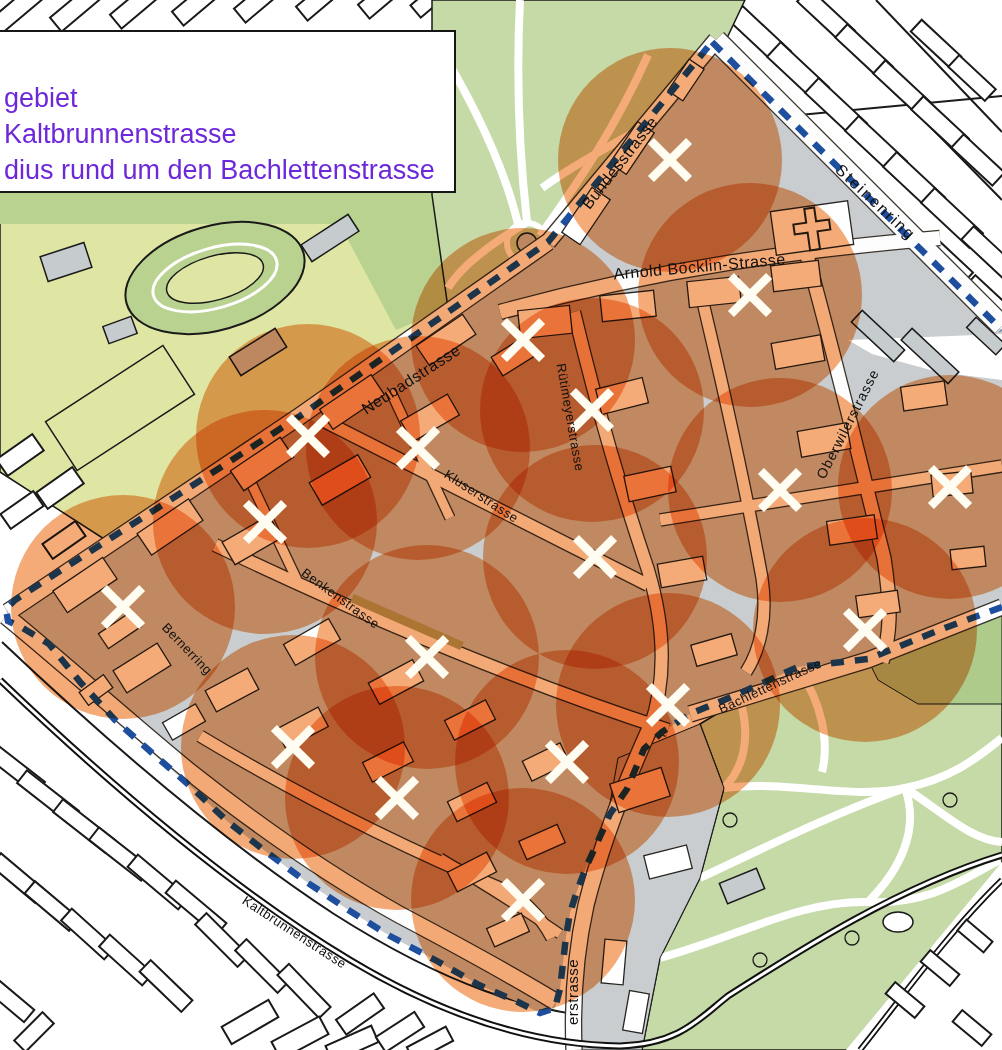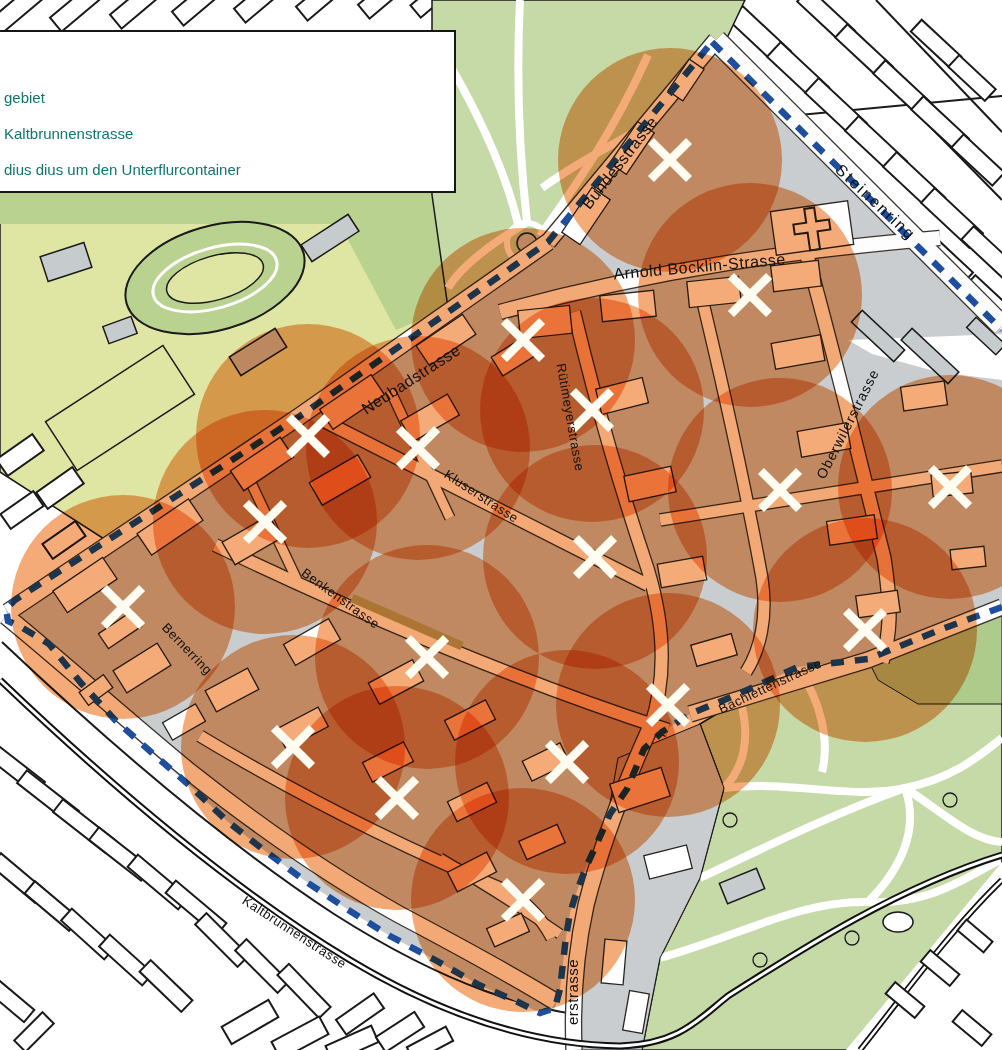--- a/index.html
+++ b/index.html
@@ -2,21 +2,21 @@
 <html><head>
 <meta charset="utf-8">
 <style>
   html,body{margin:0;padding:0;background:#fff;}
   .stage{position:relative;width:1002px;height:1050px;overflow:hidden;
          font-family:"Liberation Sans",sans-serif;background:#fff;}
   .stage svg{position:absolute;left:0;top:0;}
   #legend{position:absolute;left:-26px;top:30px;width:482px;height:163px;
           background:#fff;border:2px solid #161616;box-sizing:border-box;
           padding:48px 0 0 28px;z-index:5;}
-  .legend-row{font-size:15px;line-height:36px;color:#0f766e;white-space:nowrap;}
+  .legend-row{font-size:27px;line-height:36px;color:#6d28d9;white-space:nowrap;}
   text{font-family:"Liberation Sans",sans-serif;}
 </style>
 </head>
 <body>
 
 <div class="stage">
 
   <svg id="map" width="1002" height="1050" viewBox="0 0 1002 1050">
 
     <rect x="0" y="0" width="1002" height="1050" fill="#ffffff"></rect>
@@ -326,15 +326,15 @@
         <text transform="translate(852 426) rotate(-63)" text-anchor="middle" font-size="14" letter-spacing="1" fill="#101010">Oberwilerstrasse</text>
         <text transform="translate(772 690) rotate(-25)" text-anchor="middle" font-size="13" letter-spacing="0.5" fill="#101010">Bachlettenstrasse</text>
         <text transform="translate(292 936) rotate(33)" text-anchor="middle" font-size="13" letter-spacing="0.5" fill="#101010">Kaltbrunnenstrasse</text>
         <text transform="translate(578 992) rotate(-90)" text-anchor="middle" font-size="15" letter-spacing="0.5" fill="#101010">erstrasse</text>
       </g>
   </svg>
 
   <div id="legend">
       <div class="legend-row">gebiet</div>
       <div class="legend-row">Kaltbrunnenstrasse</div>
-      <div class="legend-row">dius dius um den Unterflurcontainer</div>
+      <div class="legend-row">dius rund um den Bachlettenstrasse</div>
     </div>
 </div>
 
 </body></html>

